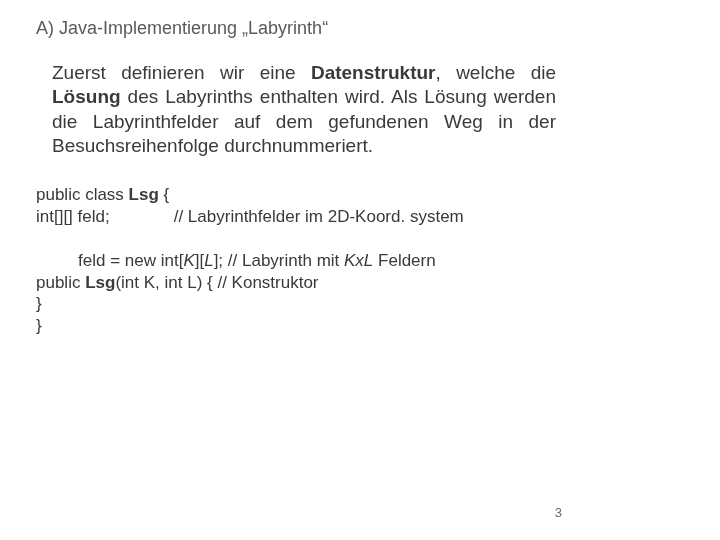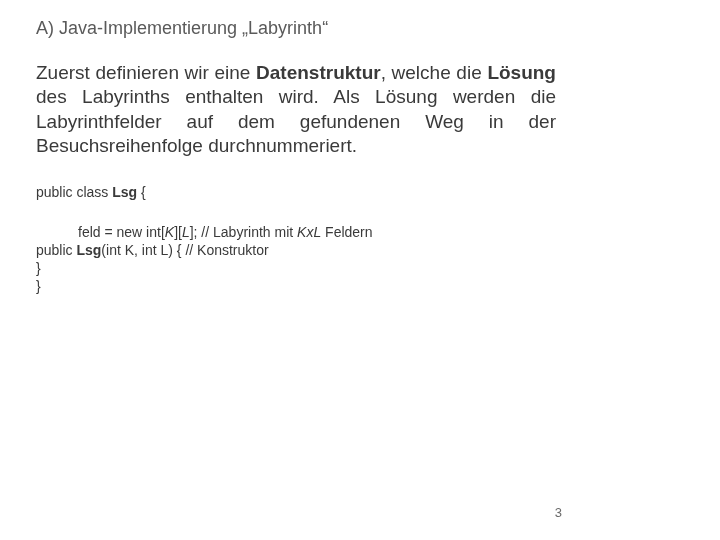--- a/index.html
+++ b/index.html
@@ -22,26 +22,26 @@
   .heading {
     font-size: 18px;
     color: #5a5a5a;
     margin: 0 0 22px 0;
     font-weight: normal;
   }
   .para {
     font-size: 19px;
     color: #3a3a3a;
     line-height: 1.28;
-    margin: 0 0 26px 0;
+    margin: 0 0 26px 16px;
     text-align: justify;
   }
   .para b { font-weight: bold; }
   .code {
-    font-size: 14px;
+    font-size: 17px;
     color: #3a3a3a;
     line-height: 1.28;
     margin: 0 0 22px 0;
   }
   .code .row { white-space: pre; }
   .code b { font-weight: bold; }
   .code i { font-style: italic; }
   .indent { display: inline-block; width: 42px; }
   .comment-gap { display: inline-block; width: 64px; }
   .pagenum {
@@ -58,20 +58,21 @@
 <div class="page">
 
   <p class="heading">A) Java-Implementierung „Labyrinth“</p>
 
   <p class="para">
     <span>Zuerst definieren wir eine </span><b>Datenstruktur</b><span>, welche die </span><b>Lösung</b><span> des Labyrinths enthalten wird. Als Lösung werden die Labyrinthfelder auf dem gefundenen Weg in der Besuchsreihenfolge durchnummeriert.</span>
   </p>
 
   <div class="code">
     <div class="row"><span>public class </span><b>Lsg</b><span> {</span></div>
+    <div class="row"><span>int[][] feld;</span><span class="comment-gap"></span><span>// Labyrinthfelder im 2D-Koord. system</span></div>
   </div>
 
   <div class="code">
     <div class="row"><span class="indent"></span><span>feld = new int[</span><i>K</i><span>][</span><i>L</i><span>]; // Labyrinth mit </span><i>KxL</i><span> Feldern</span></div>
     <div class="row"><span>public </span><b>Lsg</b><span>(int K, int L) { // Konstruktor</span></div>
     <div class="row">}</div>
     <div class="row">}</div>
   </div>
 
   <div class="pagenum">3</div>

